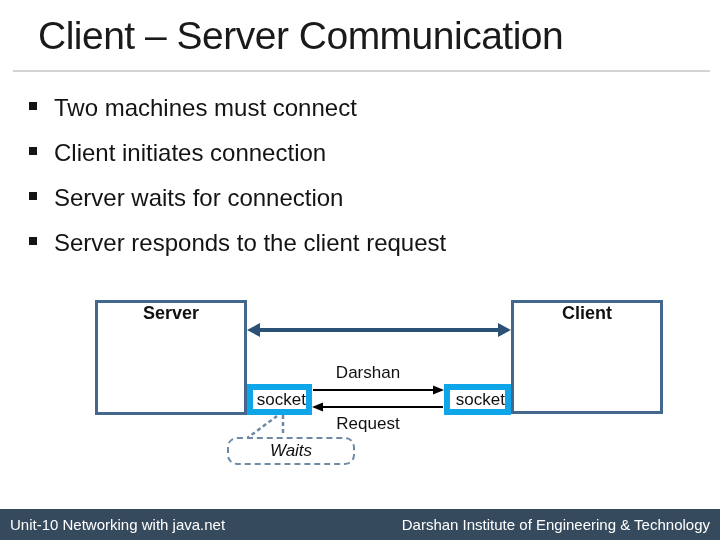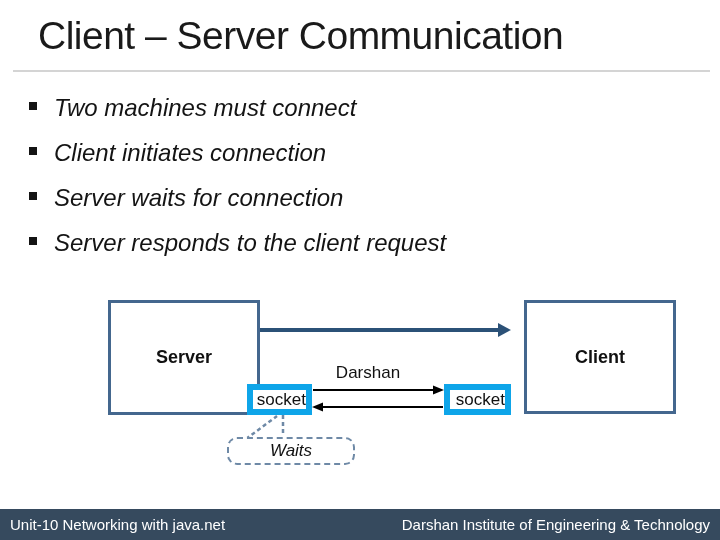--- a/index.html
+++ b/index.html
@@ -21,34 +21,34 @@
   .divider{
     position:absolute;left:13px;top:70px;
     width:697px;height:2px;background:#d4d4d4;
   }
   .bullets{
     position:absolute;left:29px;top:85px;
     list-style:none;margin:0;padding:0;
   }
   .bullets li{
     height:45px;display:flex;align-items:center;
-    font-size:24px;color:#141414;font-style:italic;
+    font-size:24px;color:#141414;
   }
   .bullet-sq{
     width:8px;height:8px;background:#141414;
     margin-right:17px;flex:0 0 auto;
     margin-top:-4px;
   }
   
   .diagram-svg{position:absolute;left:0;top:0;width:720px;height:540px;pointer-events:none;}
   .big-box{
     position:absolute;width:152px;height:115px;
     border:3px solid #44678e;box-sizing:border-box;background:#ffffff;
-    display:flex;align-items:center;justify-content:center;
-    font-size:18px;font-weight:bold;color:#111;margin-left:13px;
+    display:flex;align-items:flex-start;justify-content:center;
+    font-size:18px;font-weight:bold;color:#111;
   }
   .server-box{left:95px;top:300px;}
   .client-box{left:511px;top:300px;height:114px;}
   .socket-box{
     position:absolute;width:65px;height:31px;
     border:6px solid #0ea5e9;box-sizing:border-box;background:#ffffff;
     display:flex;align-items:center;justify-content:flex-end;
     font-size:17px;color:#111;
   }
   .socket-left{left:247px;top:384px;}
@@ -133,20 +133,21 @@
   </div>
 
   <div class="socket-box socket-left">
     <span>socket</span>
   </div>
   <div class="socket-box socket-right">
     <span>socket</span>
   </div>
 
   <div class="msg-label response-label">Darshan</div>
+  <div class="msg-label request-label">Request</div>
 
   <div class="waits-callout">
     <span>Waits</span>
   </div>
 
   <div class="footer">
     <span>Unit-10 Networking with java.net</span>
     <span>Darshan Institute of Engineering &amp; Technology</span>
   </div>
 

